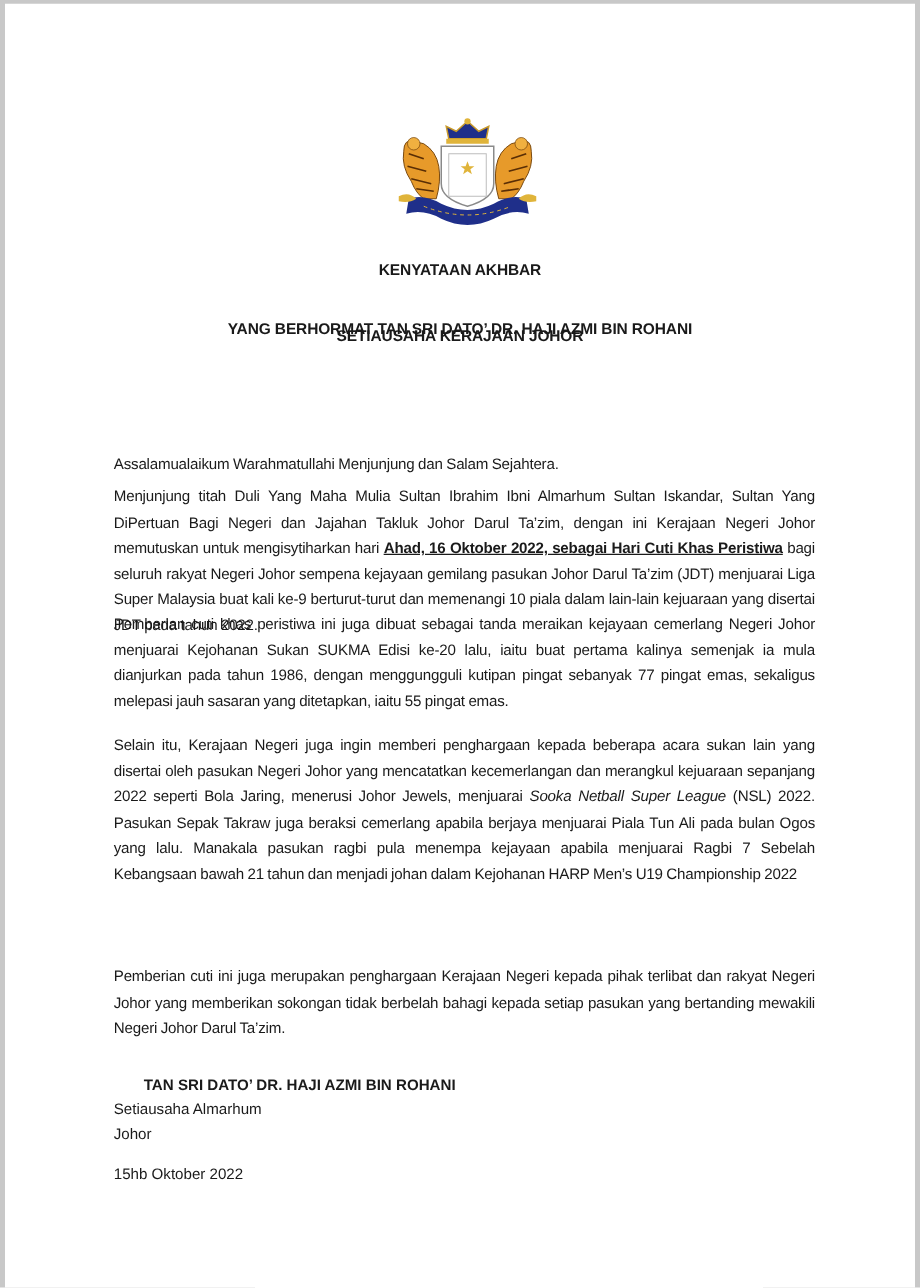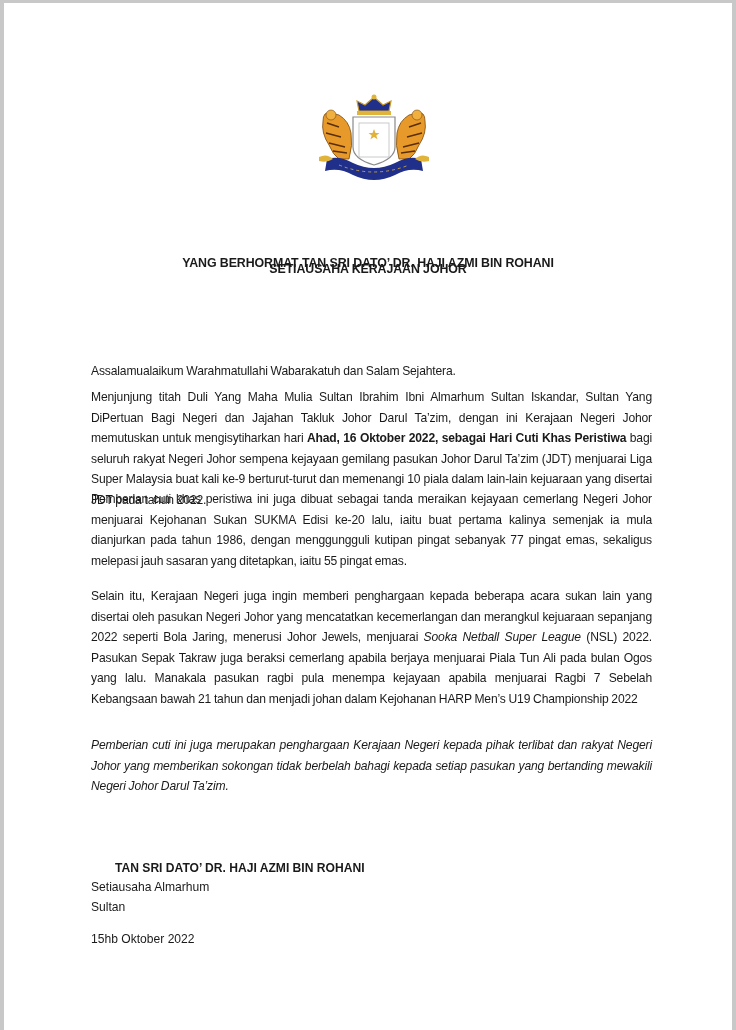--- a/index.html
+++ b/index.html
@@ -54,23 +54,23 @@
       font-size: 12.1px;
       line-height: 20.5px;
       text-align: justify;
       letter-spacing: -0.15px;
       word-spacing: -0.4px;
     }
     .p-greeting { top: 358px; }
     .p1 { top: 384px; }
     .p2 { top: 486px; }
     .p3 { top: 583px; }
-    .p4 { top: 732px; font-style: italic; }
+    .p4 { top: 768px; }
     .p5 { top: 781px; }
-    .body-text b { font-weight: bold; }
+    .body-text b { font-weight: bold; text-decoration: underline; }
     .body-text i { }
     .sig {
       position: absolute;
       left: 87px;
       font-size: 12.1px;
       line-height: 20px;
     }
     .sig-name { top: 855px; font-weight: bold; margin-left: 24px; }
     .sig-role { top: 874px; }
     .sig-state { top: 894px; }
@@ -102,33 +102,34 @@
       <path d="M112 30 L100 34 M113 40 L98 44 M110 50 L94 54 M106 58 L92 60" stroke="#5a2e05" stroke-width="1.4"></path>
       <circle cx="108" cy="22" r="5" fill="#f0b040" stroke="#7a4a10" stroke-width="0.6"></circle>
 
       <path d="M18 66 Q30 62 44 70 Q65 80 86 70 Q100 62 112 66 L114 78 Q100 74 86 82 Q65 92 44 82 Q30 74 16 78 Z" fill="#1f2f8a"></path>
       <path d="M10 64 Q18 60 24 66 Q18 70 10 68 Z" fill="#e0b43a"></path>
       <path d="M120 64 Q112 60 106 66 Q112 70 120 68 Z" fill="#e0b43a"></path>
       <path d="M30 72 Q65 86 100 72" stroke="#e0b43a" stroke-width="0.8" fill="none" stroke-dasharray="3 3"></path>
     </svg>
   </div>
 
+  <div class="heading h-kenyataan">KENYATAAN AKHBAR</div>
   <div class="heading h-name">YANG BERHORMAT TAN SRI DATO’ DR. HAJI  AZMI  BIN ROHANI</div>
   <div class="heading h-title">SETIAUSAHA  KERAJAAN JOHOR</div>
 
 
-  <div class="body-text p-greeting">Assalamualaikum Warahmatullahi Wabarakatuh dan Salam Sejahtera.</div>
+  <div class="body-text p-greeting">Assalamualaikum Warahmatullahi Menjunjung dan Salam Sejahtera.</div>
 
   <div class="body-text p1"><span>Menjunjung titah Duli Yang Maha Mulia Sultan Ibrahim Ibni Almarhum Sultan Iskandar, Sultan Yang DiPertuan Bagi Negeri dan Jajahan Takluk Johor Darul Ta’zim, dengan ini Kerajaan Negeri Johor memutuskan untuk mengisytiharkan hari </span><b>Ahad, 16 Oktober 2022, sebagai Hari Cuti Khas Peristiwa</b><span> bagi seluruh rakyat Negeri Johor sempena kejayaan gemilang pasukan Johor Darul Ta’zim (JDT) menjuarai Liga Super Malaysia buat kali ke-9 berturut-turut dan memenangi 10 piala dalam lain-lain kejuaraan yang disertai JDT pada tahun 2022.</span></div>
 
   <div class="body-text p2">Pemberian cuti khas peristiwa ini juga dibuat sebagai tanda meraikan kejayaan cemerlang Negeri Johor menjuarai Kejohanan Sukan SUKMA Edisi ke-20 lalu, iaitu buat pertama kalinya semenjak ia mula dianjurkan pada tahun 1986, dengan menggungguli kutipan pingat sebanyak 77 pingat emas, sekaligus melepasi jauh sasaran yang ditetapkan, iaitu 55 pingat emas.</div>
 
   <div class="body-text p3"><span>Selain itu, Kerajaan Negeri juga ingin memberi penghargaan kepada beberapa acara sukan lain yang disertai oleh pasukan Negeri Johor yang mencatatkan kecemerlangan dan merangkul kejuaraan sepanjang 2022 seperti Bola Jaring, menerusi Johor Jewels, menjuarai </span><i>Sooka Netball Super League</i><span> (NSL) 2022. Pasukan Sepak Takraw juga beraksi cemerlang apabila berjaya menjuarai Piala Tun Ali pada bulan Ogos yang lalu. Manakala pasukan ragbi pula menempa kejayaan apabila menjuarai Ragbi 7 Sebelah Kebangsaan bawah 21 tahun dan menjadi johan dalam Kejohanan HARP Men’s U19 Championship 2022</span></div>
 
   <div class="body-text p4">Pemberian cuti ini juga merupakan penghargaan Kerajaan Negeri kepada pihak terlibat dan rakyat Negeri Johor yang memberikan sokongan tidak berbelah bahagi kepada setiap pasukan yang bertanding mewakili Negeri Johor Darul Ta’zim.</div>
 
 
   <div class="sig sig-name">TAN SRI DATO’ DR. HAJI  AZMI  BIN  ROHANI</div>
   <div class="sig sig-role">Setiausaha Almarhum</div>
-  <div class="sig sig-state">Sultan</div>
+  <div class="sig sig-state">Johor</div>
   <div class="sig sig-date">15hb Oktober 2022</div>
 
 </div>
 
 </body></html>

